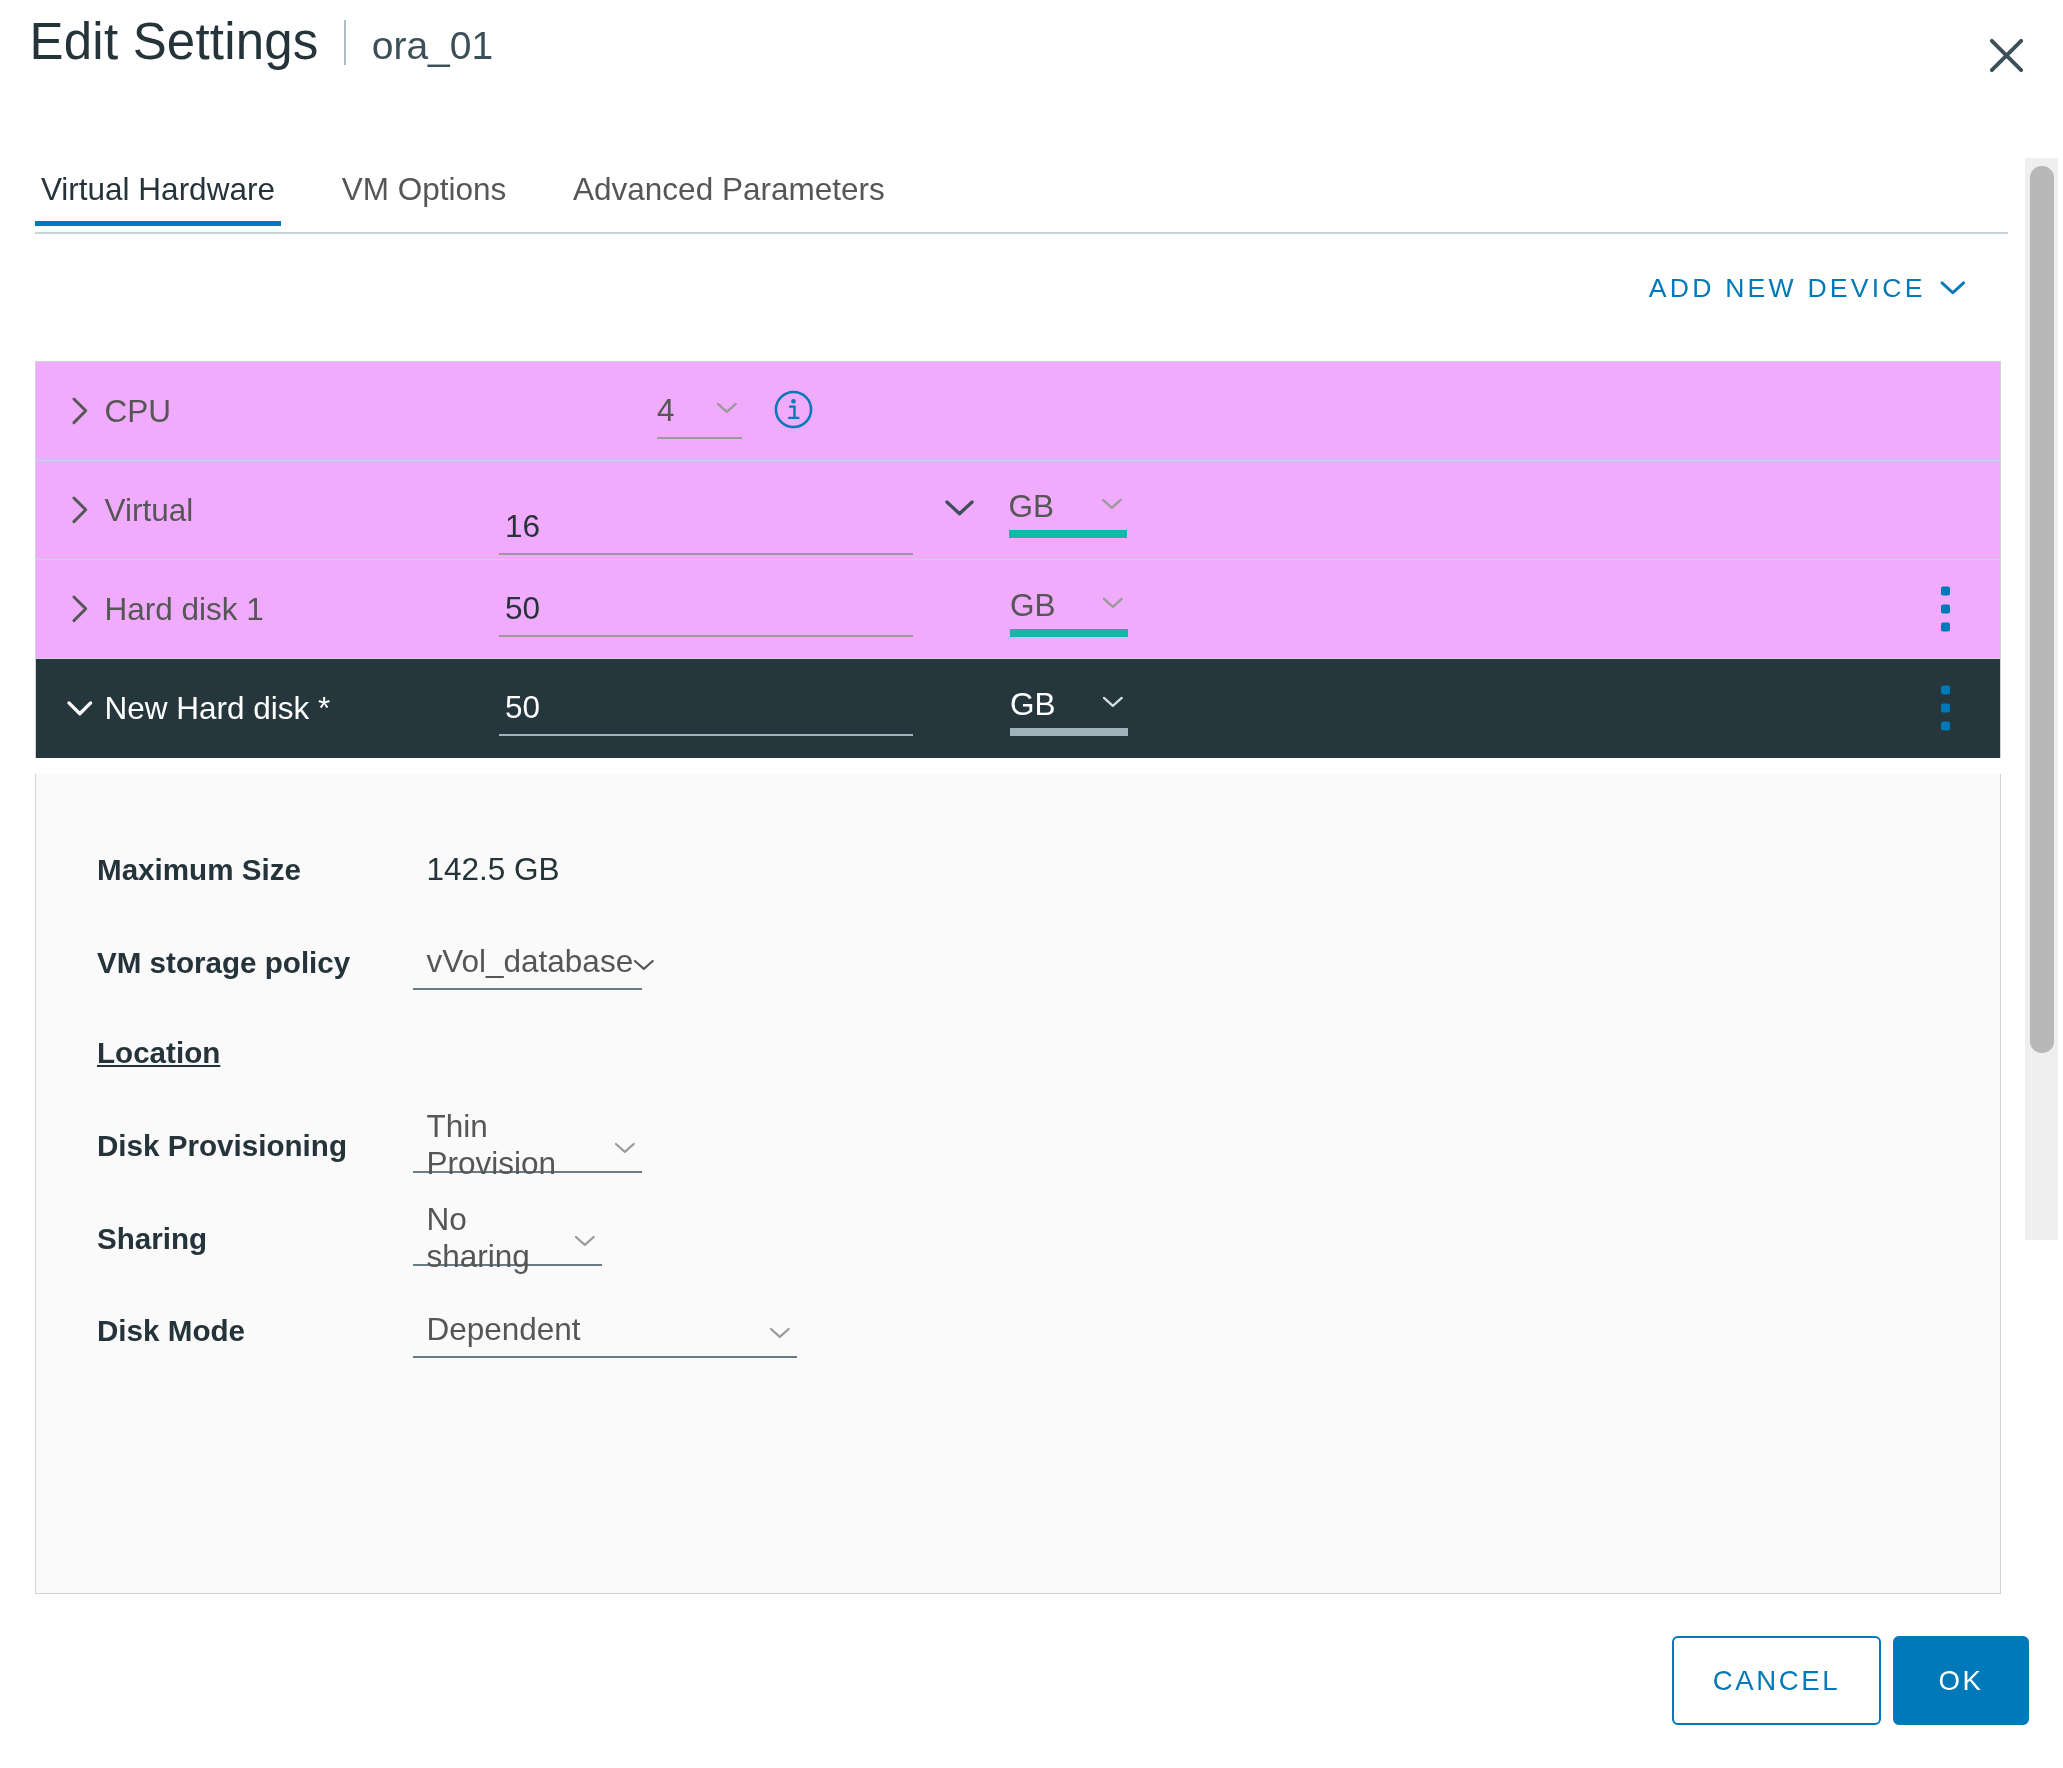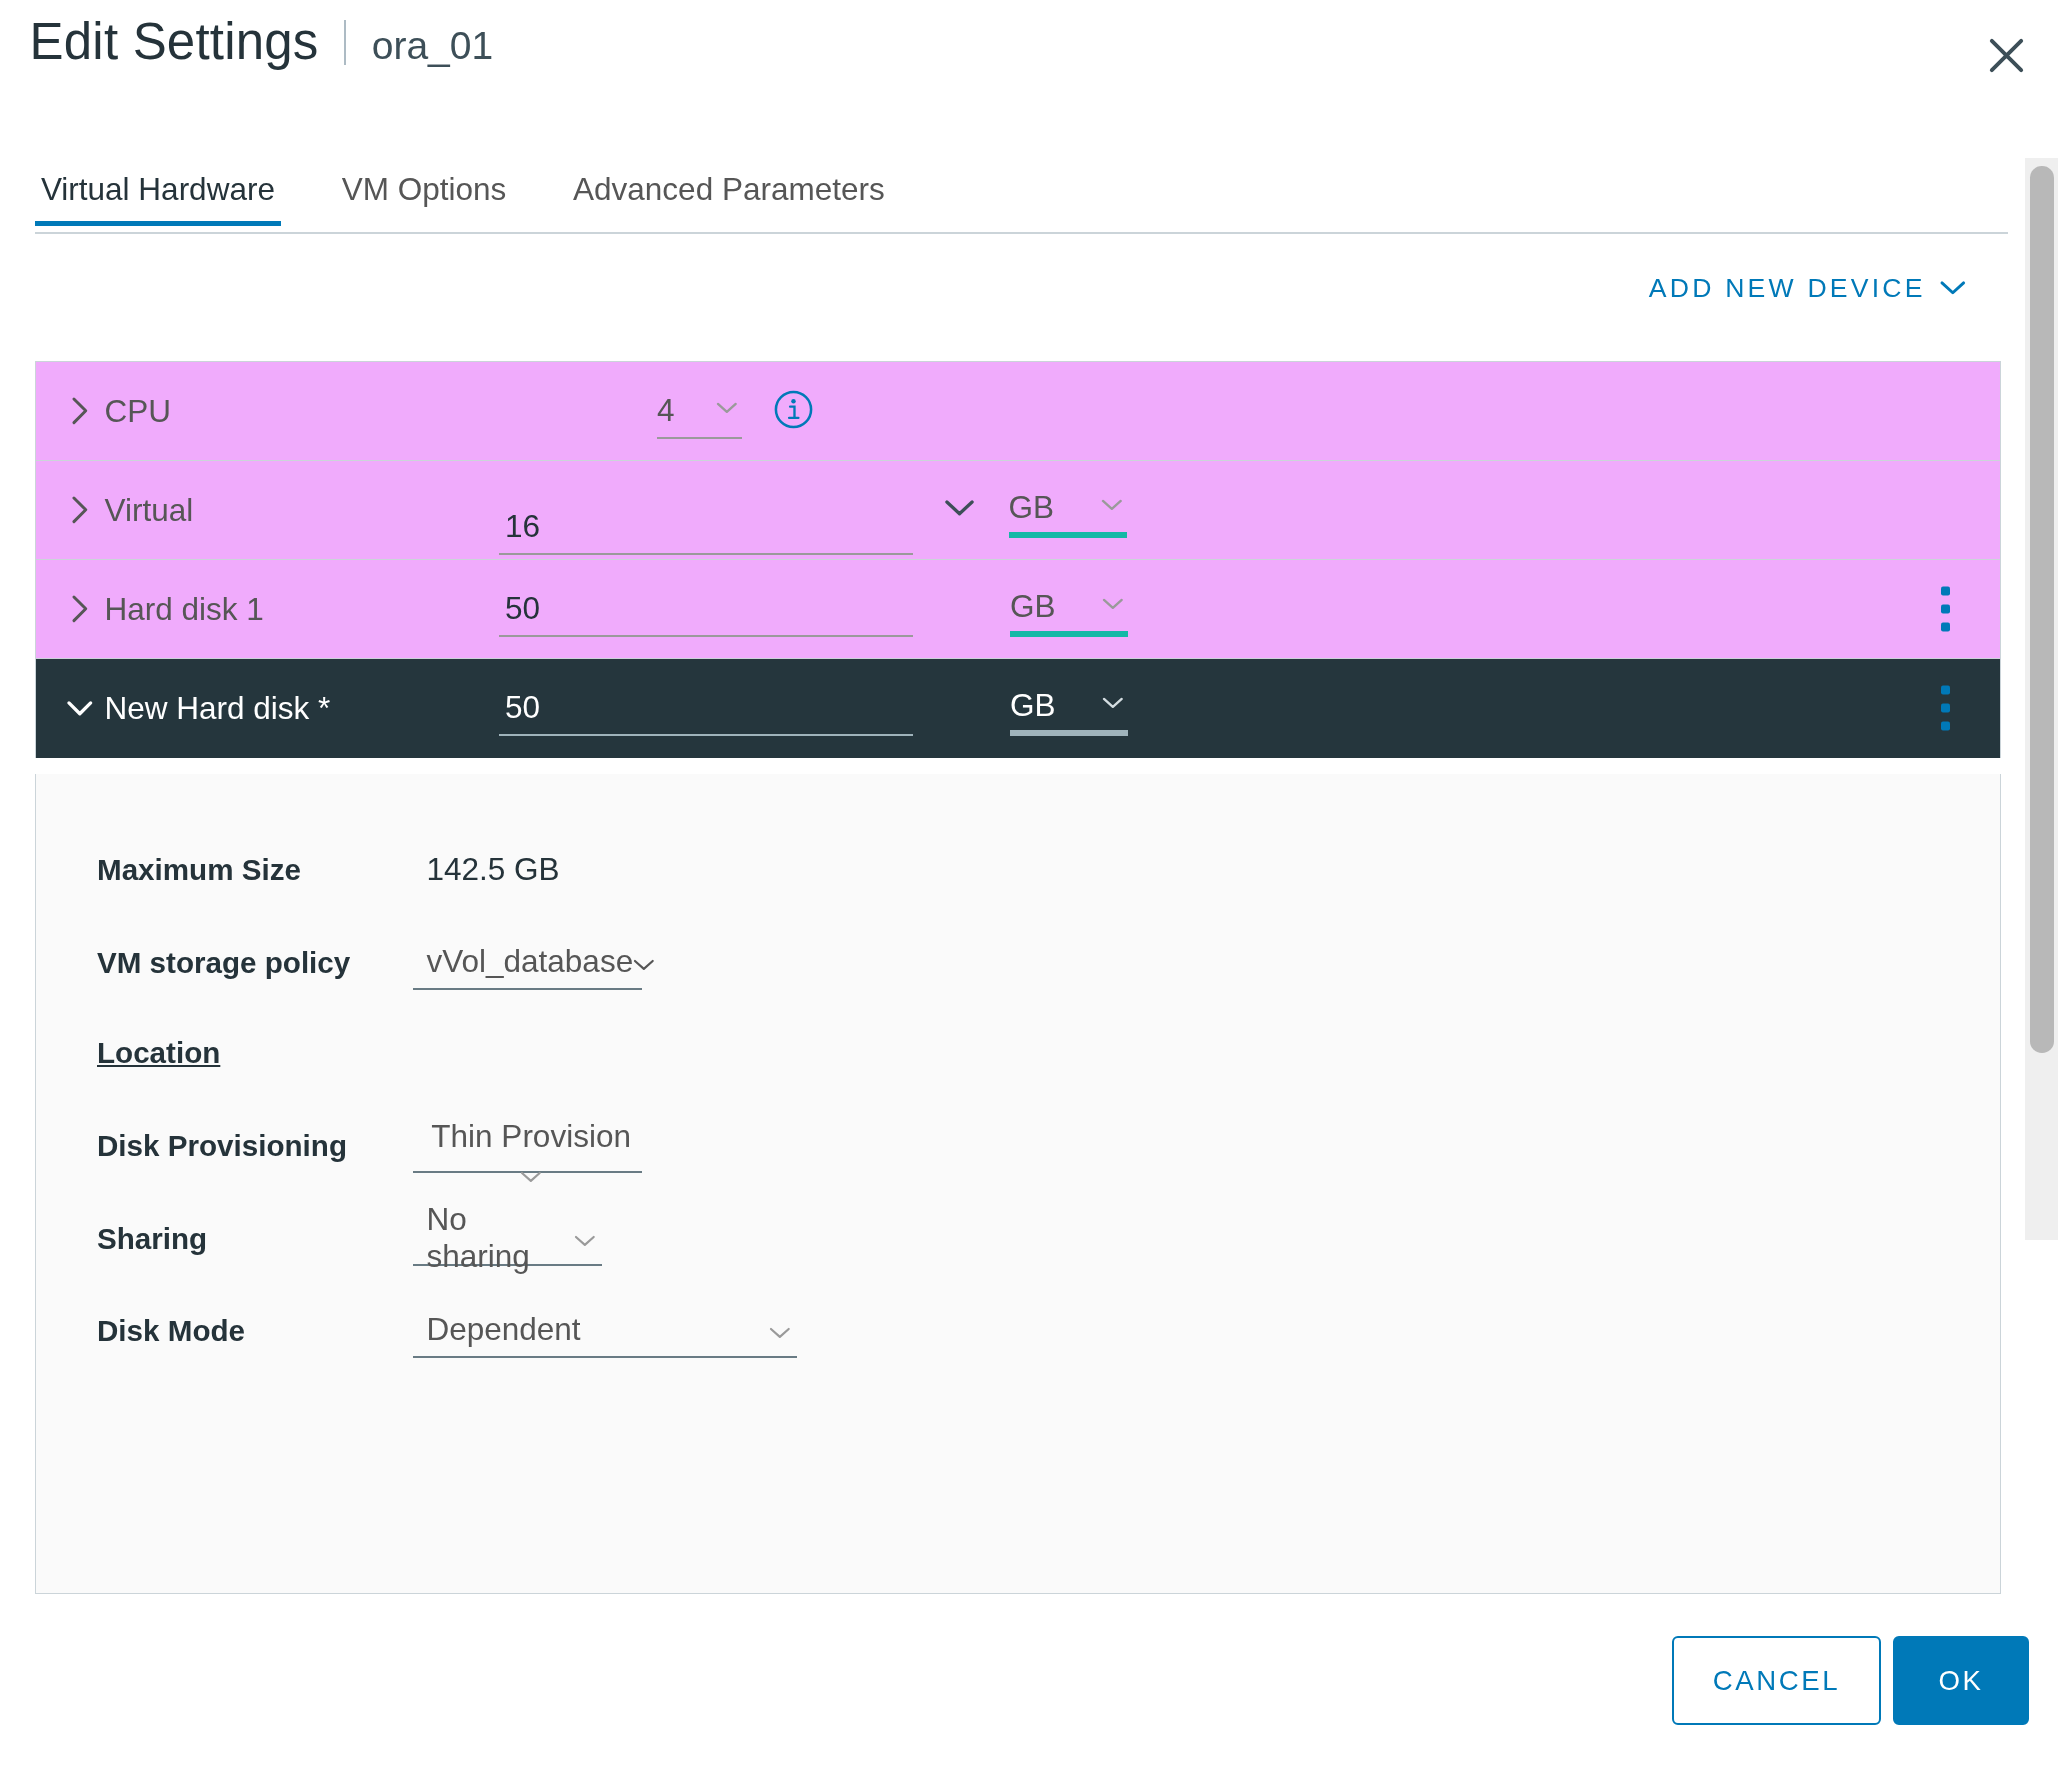--- a/index.html
+++ b/index.html
@@ -200,21 +200,21 @@
     color: #25333a;
   }
   .device-row.selected .val-text { color: #ffffff; }
   .val-text.muted { color: #565656; }
   .device-row.selected .val-text.muted { color: #ffffff; }
 
   .unit-select {
     display: flex;
     align-items: center;
     gap: 8px;
-    border-bottom: 6px solid #14b8a6;
+    border-bottom: 8px solid #14b8a6;
     height: 55px;
     box-sizing: border-box;
     padding-right: 3.9px;
     cursor: pointer;
   }
   .device-row.selected .unit-select { border-bottom-color: #9fb3bb; }
 
   .kebab {
     position: absolute;
     right: 35px;
@@ -530,21 +530,21 @@
     </div>
   </div>
 
   <div class="detail-row" style="top:232px;text-decoration:underline;">
     <div class="detail-label">Location</div>
   </div>
 
   <div class="detail-row" style="top:325px;">
     <div class="detail-label">Disk Provisioning</div>
     <div class="detail-value" style="padding-left:17.7px;">
-      <div class="dd" style="width:229px;flex-direction:column;">
+      <div class="dd" style="width:229px;">
         <span>Thin Provision</span>
         <span>
           <svg width="21.7" height="13.8" viewBox="0 0 22 14">
             <path d="M2 3 L11 11 L20 3" stroke="#9a9a9a" stroke-width="2.2" fill="none" stroke-linecap="round" stroke-linejoin="round"></path>
           </svg>
         </span>
       </div>
     </div>
   </div>
 

